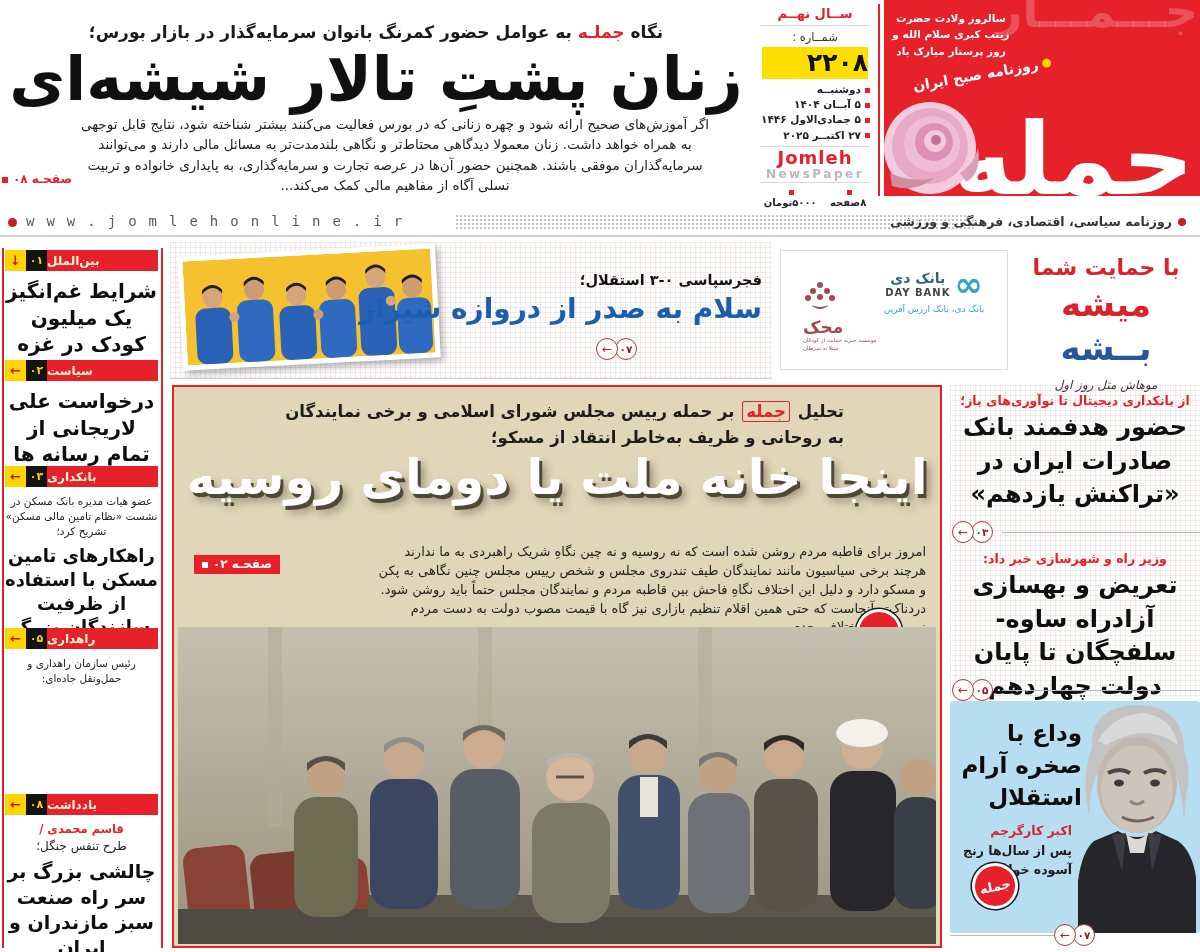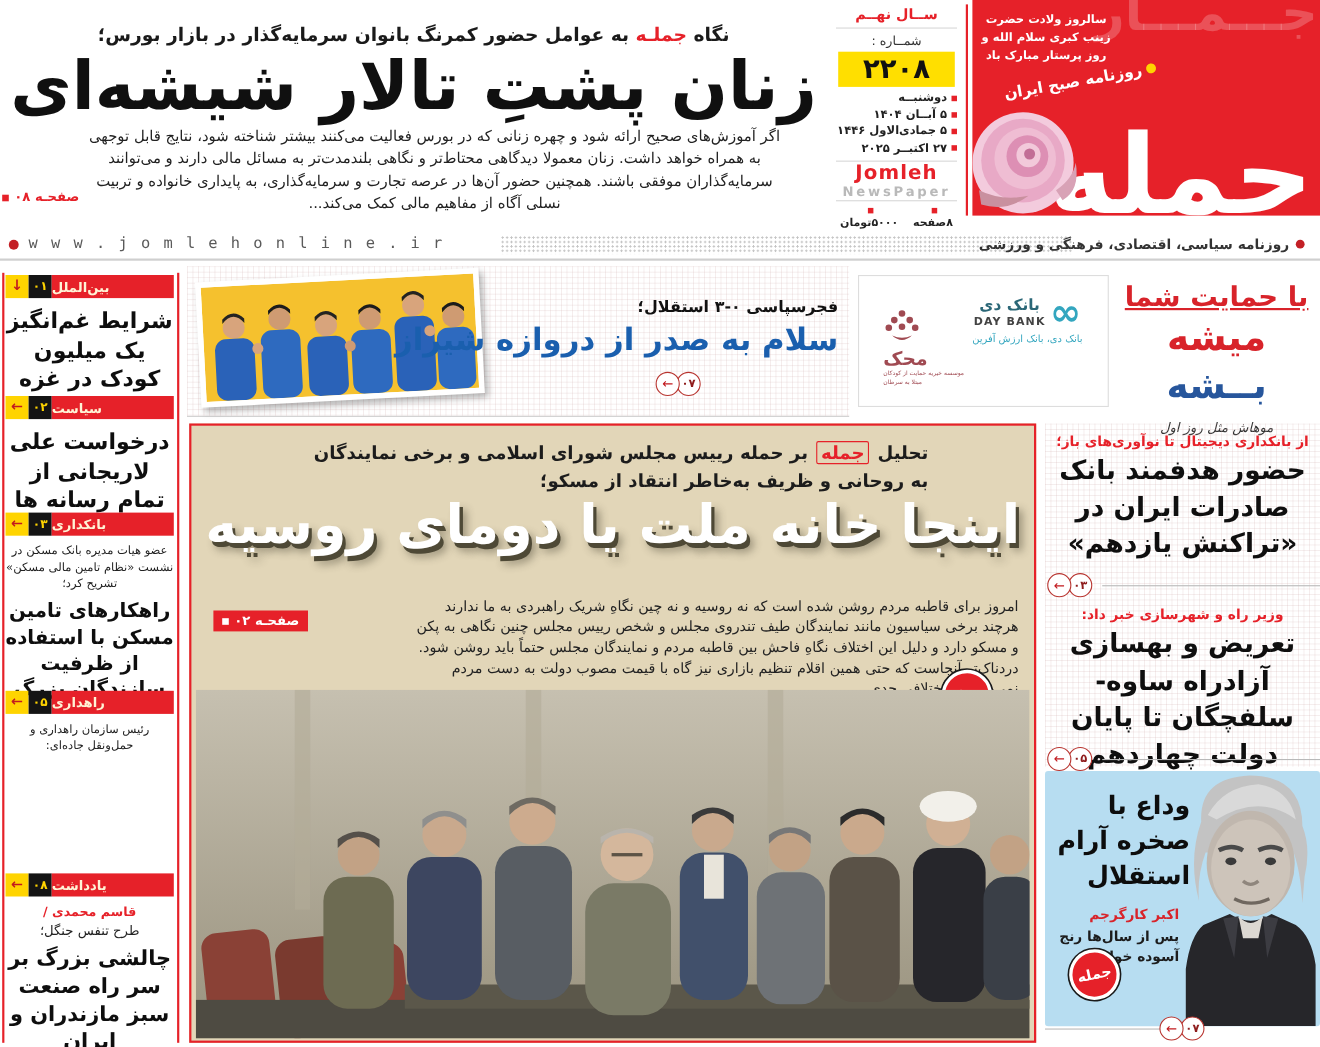--- a/index.html
+++ b/index.html
@@ -12,21 +12,21 @@
   .mh-greeting { position:absolute; top:10px; left:8px; width:118px; font-size:10.5px; font-weight:bold; color:#fff; text-align:center; line-height:1.55; direction:rtl; }
   .mh-logo { position:absolute; right:6px; bottom:-14px; font-size:100px; font-weight:bold; color:#fff; line-height:1; direction:rtl; }
   .mh-tagline { position:absolute; right:148px; top:66px; transform:rotate(-10deg); color:#fff; font-size:14px; font-weight:bold; direction:rtl; white-space:nowrap; }
   .mh-tagline .ydot { display:inline-block; width:9px; height:9px; border-radius:50%; background:#ffd400; margin-left:4px; }
   .mh-rose { position:absolute; left:-4px; bottom:-6px; }
 
   
   .issuecol { position:absolute; left:756px; top:4px; width:124px; height:192px; border-right:2px solid #e62129; padding:2px 8px 0 4px; text-align:center; direction:rtl; }
   .ic-year { color:#e62129; font-weight:bold; font-size:13px; letter-spacing:1px; padding-bottom:4px; border-bottom:1px solid #d8d8d8; }
   .ic-issuelabel { color:#333; font-size:11.5px; font-weight:normal; margin-top:4px; }
-  .ic-num { background:#ffdf00; color:#111; font-size:25px; font-weight:bold; margin:3px 2px; padding:1px 0 2px; }
+  .ic-num { background:#ffdf00; color:#111; font-size:25px; font-weight:bold; margin:3px 2px; padding:1px 0 2px;text-align:right; }
   .ic-date { font-size:10.5px; font-weight:bold; color:#222; text-align:right; line-height:1.45; }
   .ic-date .sq { display:inline-block; width:5px; height:5px; background:#e62129; margin-left:4px; vertical-align:middle; }
   .ic-brand { border-top:1px solid #d8d8d8; border-bottom:1px solid #d8d8d8; margin-top:3px; padding:2px 0; direction:ltr; }
   .ic-brand-en { color:#e62129; font-weight:bold; font-size:18px; letter-spacing:1px; line-height:1.05; }
   .ic-brand-sub { color:#b9b9b9; font-weight:bold; font-size:12px; letter-spacing:2.5px; line-height:1.05; }
   .ic-price { font-size:10px; font-weight:bold; color:#222; margin-top:3px; display:flex; justify-content:center; gap:6px; direction:rtl; }
   .ic-price .sq { display:inline-block; width:5px; height:5px; background:#e62129; margin-left:3px; vertical-align:middle; }
 
   
   .lead { position:absolute; left:0; top:0; width:752px; height:200px; text-align:center; direction:rtl; }
@@ -76,21 +76,21 @@
   .mahak { position:absolute; left:22px; top:28px; width:76px; text-align:left; color:#a04a52; direction:rtl; }
   .mahak-name { font-size:17px; font-weight:bold; }
   .mahak-sub { font-size:5.5px; color:#a04a52; line-height:1.4; }
   .daybank { position:absolute; right:8px; top:20px; width:130px; text-align:center; direction:rtl; }
   .db-row { display:flex; align-items:center; justify-content:center; gap:4px; direction:rtl; }
   .db-icon { color:#33a6bf; font-size:34px; font-weight:bold; line-height:.8; }
   .db-fa { font-size:14px; font-weight:bold; color:#2b6777; line-height:1.1; }
   .db-en { font-size:10px; font-weight:bold; color:#444; letter-spacing:1px; direction:ltr; }
   .db-tag { font-size:9px; color:#33a6bf; margin-top:6px; }
   .ad-slogan { position:absolute; left:238px; top:6px; width:180px; text-align:center; direction:rtl; }
-  .sl1 { color:#d8232a; font-size:25px; font-weight:bold; line-height:1.25;text-decoration:underline; }
+  .sl1 { color:#d8232a; font-size:22px; font-weight:bold; line-height:1.25; }
   .sl2 { font-size:34px; font-weight:bold; line-height:1.3; }
   .sl2 .r { color:#d8232a; } .sl2 .b { color:#27569c; }
   .sl3 { font-size:12px; color:#333; margin-top:8px; font-style:italic; }
 
   
   .mainart { position:absolute; left:172px; top:385px; width:770px; height:563px; background:#e2d6b8; border:2px solid #e62129; overflow:hidden; }
   .ma-kicker { position:absolute; right:0; top:12px; width:100%; padding-right:96px; direction:rtl; text-align:right; font-size:16.5px; font-weight:bold; color:#1c1c1c; line-height:1.55; }
   .ma-kicker .brand-box { color:#e62129; border:1px solid #e62129; border-radius:2px; padding:0 3px; margin:0 2px; }
   .ma-headline { position:absolute; left:0; top:62px; width:100%; text-align:center; direction:rtl; font-size:49px; font-weight:bold; color:#fff; white-space:nowrap;
                  text-shadow:3px 4px 0 #4e4936, 6px 7px 8px rgba(60,55,40,.45); }

